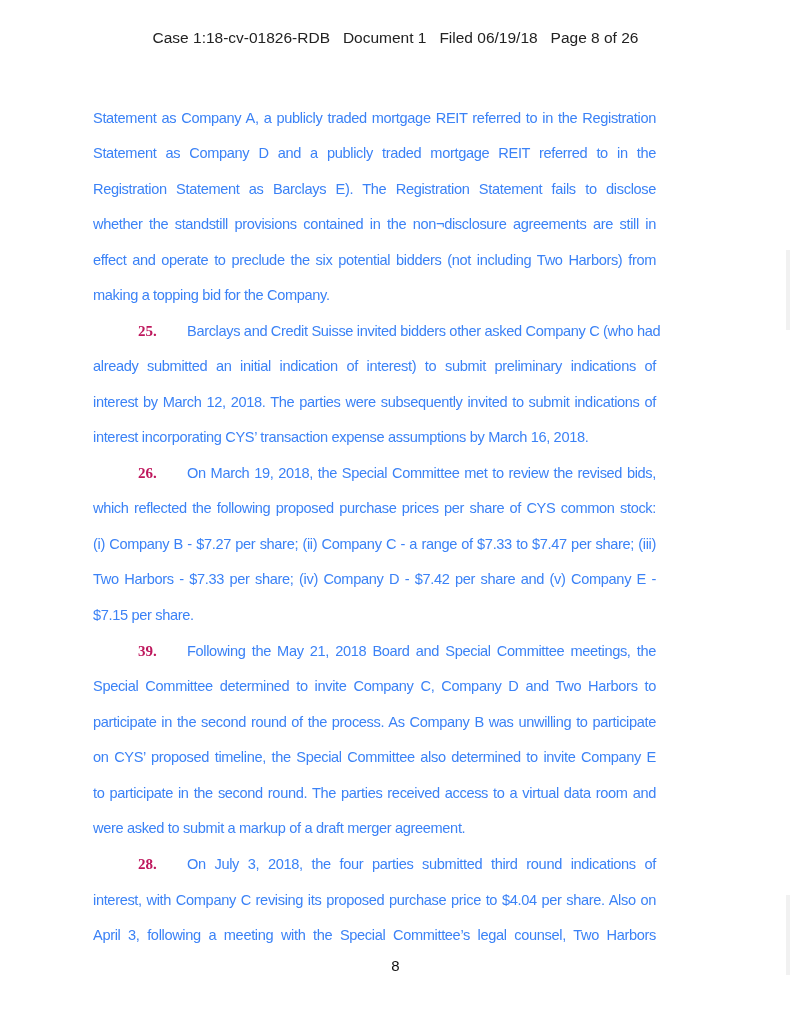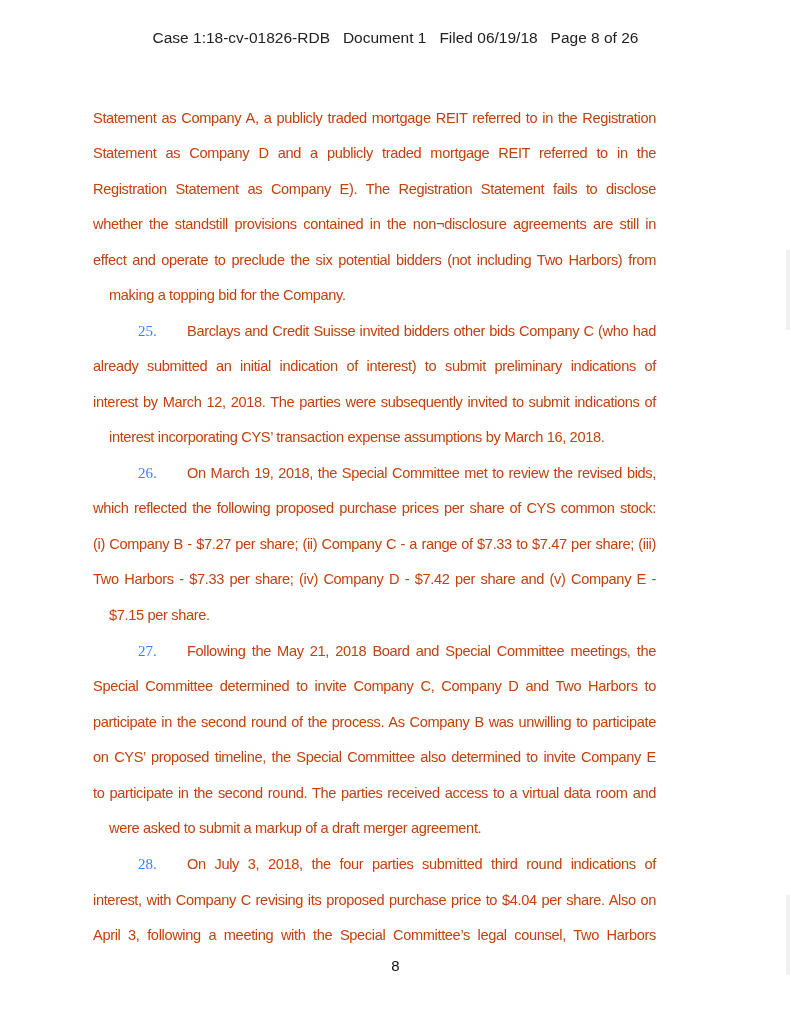--- a/index.html
+++ b/index.html
@@ -5,72 +5,72 @@
   html, body { margin: 0; padding: 0; background: #ffffff; }
   body { width: 791px; height: 1024px; position: relative; overflow: hidden; color: #111; }
   .page { position: absolute; left: 0; top: 0; width: 685px; height: 1024px; background: #fff; }
   .header {
     position: absolute; top: 29px; left: 0; width: 791px; text-align: center;
     font-family: "Liberation Sans", sans-serif; font-size: 15.5px; color: #222; white-space: pre;
   }
   .line {
     position: absolute; left: 93px; width: 563px; height: 22px;
     font-family: "Liberation Sans", sans-serif; font-size: 14.6px; line-height: 22px;
-    color: #c2410c; white-space: nowrap; letter-spacing: -0.35px;
+    color: #3b82f6; white-space: nowrap; letter-spacing: -0.35px;
   }
   .just { text-align: justify; text-align-last: justify; }
-  .last { text-align: center; text-align-last: left; margin-left: 16px; }
+  .last { text-align: center; text-align-last: left; }
   .indent { left: 187px; width: 469px; }
   .para-num {
     position: absolute; left: 138px; width: 40px; height: 22px;
-    font-family: "Liberation Serif", serif; font-size: 15px; line-height: 22px; color: #3b82f6;
+    font-family: "Liberation Serif", serif; font-size: 15px; line-height: 22px; color: #be185d; font-weight: bold;
   }
   .page-number {
     position: absolute; top: 957px; left: 0; width: 791px; text-align: center;
     font-family: "Liberation Sans", sans-serif; font-size: 15px; color: #111;
   }
   .edge-mark {
     position: absolute; left: 786px; width: 4px; background: #f1f1f1;
   }
 </style>
 </head>
 <body>
 
 <div class="page">
 
   <div class="header">Case 1:18-cv-01826-RDB   Document 1   Filed 06/19/18   Page 8 of 26</div>
 
   <div>
     <div class="line just" style="top:107px">Statement as Company A, a publicly traded mortgage REIT referred to in the Registration</div>
     <div class="line just" style="top:142px">Statement as Company D and a publicly traded mortgage REIT referred to in the</div>
-    <div class="line just" style="top:178px">Registration Statement as Company E). The Registration Statement fails to disclose</div>
+    <div class="line just" style="top:178px">Registration Statement as Barclays E). The Registration Statement fails to disclose</div>
     <div class="line just" style="top:213px">whether the standstill provisions contained in the non¬disclosure agreements are still in</div>
     <div class="line just" style="top:249px">effect and operate to preclude the six potential bidders (not including Two Harbors) from</div>
     <div class="line last" style="top:284px">making a topping bid for the Company.</div>
   </div>
 
   <div>
     <div class="para-num" style="top:320px">25.</div>
-    <div class="line just indent" style="top:320px">Barclays and Credit Suisse invited bidders other bids Company C (who had</div>
+    <div class="line just indent" style="top:320px">Barclays and Credit Suisse invited bidders other asked Company C (who had</div>
     <div class="line just" style="top:355px">already submitted an initial indication of interest) to submit preliminary indications of</div>
     <div class="line just" style="top:391px">interest by March 12, 2018. The parties were subsequently invited to submit indications of</div>
     <div class="line last" style="top:426px">interest incorporating CYS’ transaction expense assumptions by March 16, 2018.</div>
   </div>
 
   <div>
     <div class="para-num" style="top:462px">26.</div>
     <div class="line just indent" style="top:462px">On March 19, 2018, the Special Committee met to review the revised bids,</div>
     <div class="line just" style="top:497px">which reflected the following proposed purchase prices per share of CYS common stock:</div>
     <div class="line just" style="top:533px">(i) Company B - $7.27 per share; (ii) Company C - a range of $7.33 to $7.47 per share; (iii)</div>
     <div class="line just" style="top:568px">Two Harbors - $7.33 per share; (iv) Company D - $7.42 per share and (v) Company E -</div>
     <div class="line last" style="top:604px">$7.15 per share.</div>
   </div>
 
   <div>
-    <div class="para-num" style="top:640px">27.</div>
+    <div class="para-num" style="top:640px">39.</div>
     <div class="line just indent" style="top:640px">Following the May 21, 2018 Board and Special Committee meetings, the</div>
     <div class="line just" style="top:675px">Special Committee determined to invite Company C, Company D and Two Harbors to</div>
     <div class="line just" style="top:711px">participate in the second round of the process. As Company B was unwilling to participate</div>
     <div class="line just" style="top:746px">on CYS’ proposed timeline, the Special Committee also determined to invite Company E</div>
     <div class="line just" style="top:782px">to participate in the second round. The parties received access to a virtual data room and</div>
     <div class="line last" style="top:817px">were asked to submit a markup of a draft merger agreement.</div>
   </div>
 
   <div>
     <div class="para-num" style="top:853px">28.</div>

